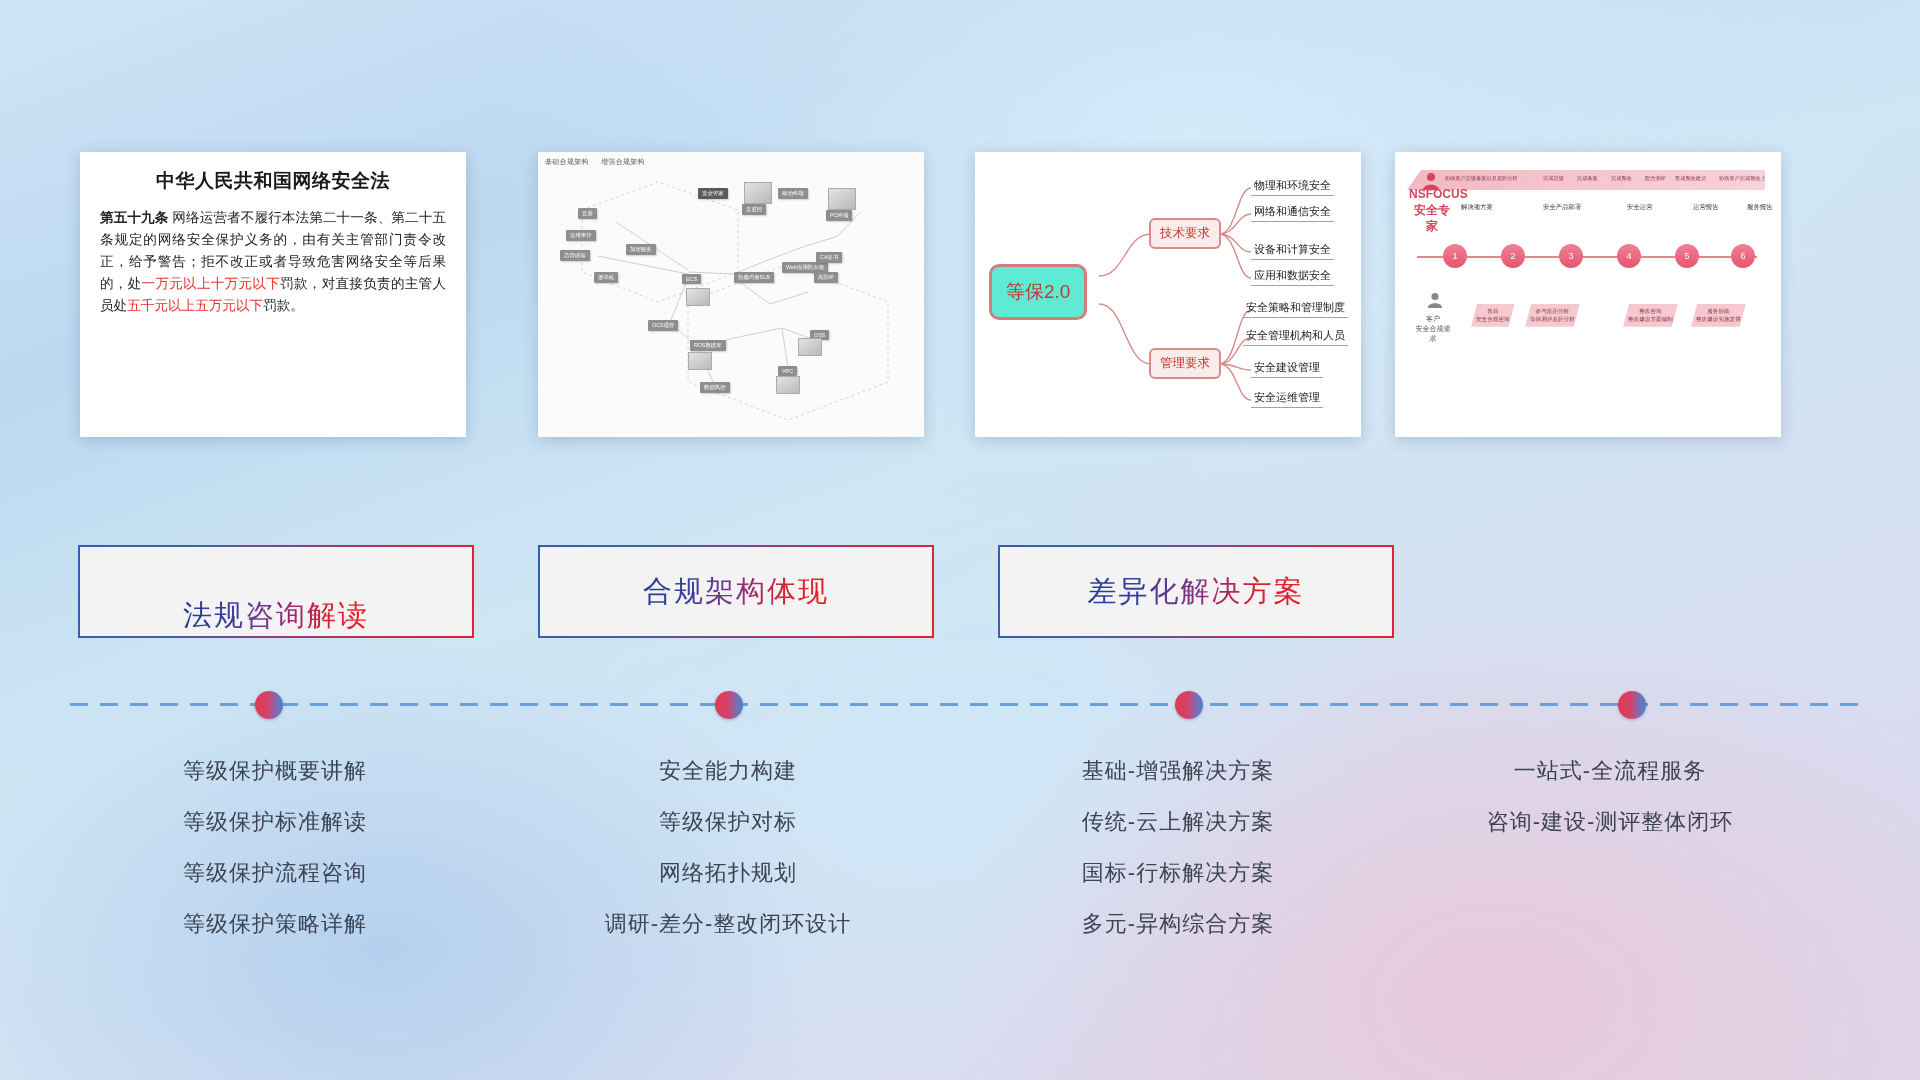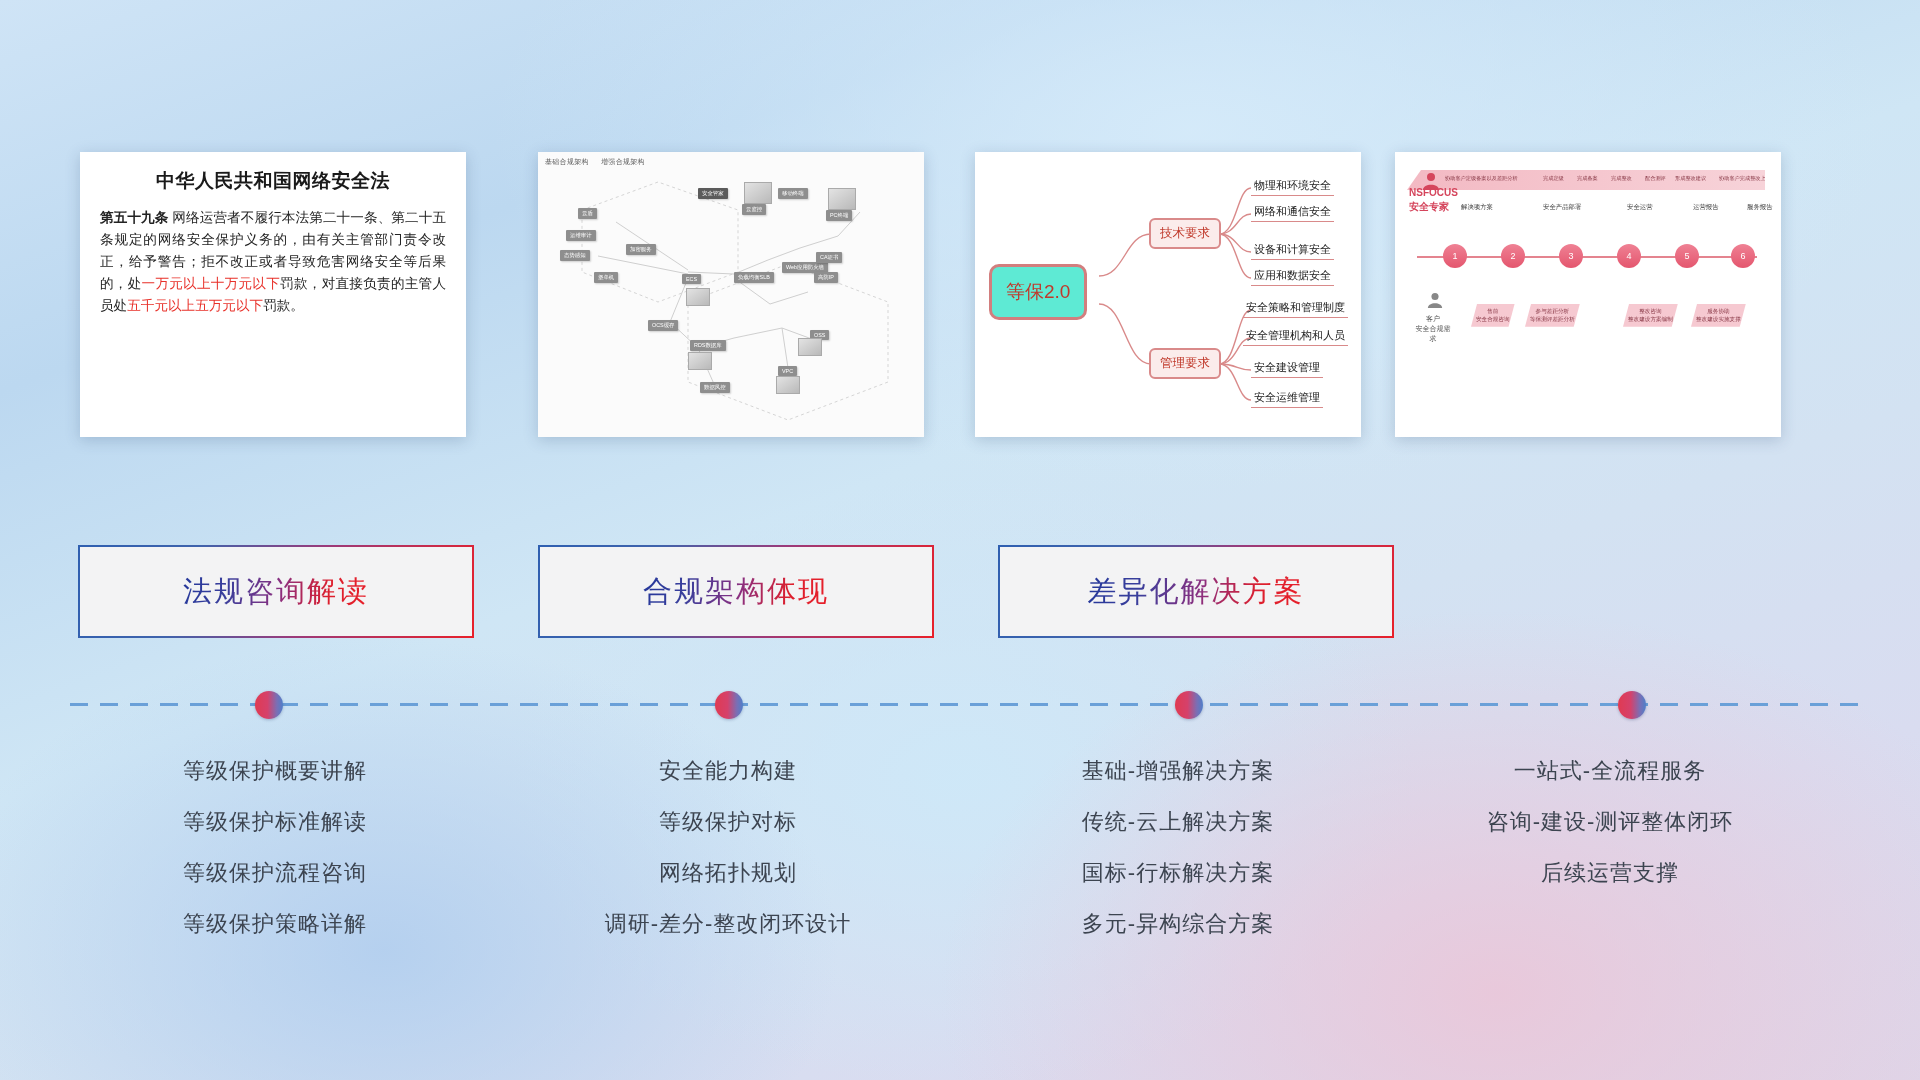--- a/index.html
+++ b/index.html
@@ -64,21 +64,21 @@
     position:absolute;background:#5eead4;border:3px solid #d27e7e;border-radius:10px;
     color:#c0392b;font-size:19px;font-weight:500;padding:12px 14px;white-space:nowrap;
   }
   .mleaf{
     position:absolute;color:#202020;font-size:11px;white-space:nowrap;
     border-bottom:1.4px solid #d98a8a;padding:0 3px 2px 3px;
   }
 
   
   .nsf{position:relative;width:100%;height:100%;background:#fff;}
-  .nsf .brand{position:absolute;left:14px;top:34px;color:#d5455c;font-size:10px;font-weight:bold;line-height:1.35;width:46px;}
+  .nsf .brand{position:absolute;left:14px;top:34px;color:#d5455c;font-size:12px;font-weight:bold;line-height:1.35;text-align:center;width:46px;}
   .nsf .topband{
     position:absolute;left:12px;top:18px;height:20px;width:358px;
     background:linear-gradient(90deg,#f3b9c3,#f7d3d9);
     clip-path:polygon(14px 0,100% 0,100% 100%,0 100%);
   }
   .nsf .topband .t{position:absolute;top:5px;font-size:5.2px;color:#8a3a48;white-space:nowrap;}
   .nsf .row2{position:absolute;left:60px;top:48px;width:318px;height:18px;}
   .nsf .row2 .t{position:absolute;top:3px;font-size:6.4px;color:#333;white-space:nowrap;}
   .nsf .axis{position:absolute;left:22px;top:104px;width:340px;height:2px;background:#e4848f;}
   .nsf .dot{
@@ -95,21 +95,21 @@
 
   
   .heads{position:absolute;left:0;top:545px;width:1920px;height:95px;}
   .head{
     position:absolute;top:0;width:396px;height:93px;box-sizing:border-box;
     background:#f3f3f4;
     border-style:solid;border-width:2px;
     border-image:linear-gradient(110deg,#2f5fb0 0%,#3f63ac 28%,#9b3a7a 58%,#e8202a 100%) 1;
     display:flex;align-items:center;justify-content:center;
   }
-  .head.h1{left:78px;}
+  .head.h1{left:78px;align-items:flex-end;}
   .head.h2{left:538px;}
   .head.h3{left:998px;}
   .head.h4{left:1444px;}
   .head .txt{
     font-size:29px;font-weight:500;letter-spacing:2px;
     background:linear-gradient(100deg,#24379a 0%,#3a3f9c 24%,#8b2f7f 52%,#dd1f2d 78%,#e8202a 100%);
     -webkit-background-clip:text;background-clip:text;color:transparent;
     -webkit-text-fill-color:transparent;
   }
 
@@ -341,17 +341,16 @@
     </div>
     <div class="lcol l3">
       <div class="litem">基础-增强解决方案</div>
       <div class="litem">传统-云上解决方案</div>
       <div class="litem">国标-行标解决方案</div>
       <div class="litem">多元-异构综合方案</div>
     </div>
     <div class="lcol l4">
       <div class="litem">一站式-全流程服务</div>
       <div class="litem">咨询-建设-测评整体闭环</div>
-      <div class="litem">后续运营支撑</div>
     </div>
   </div>
 
 </div>
 
 </body></html>

